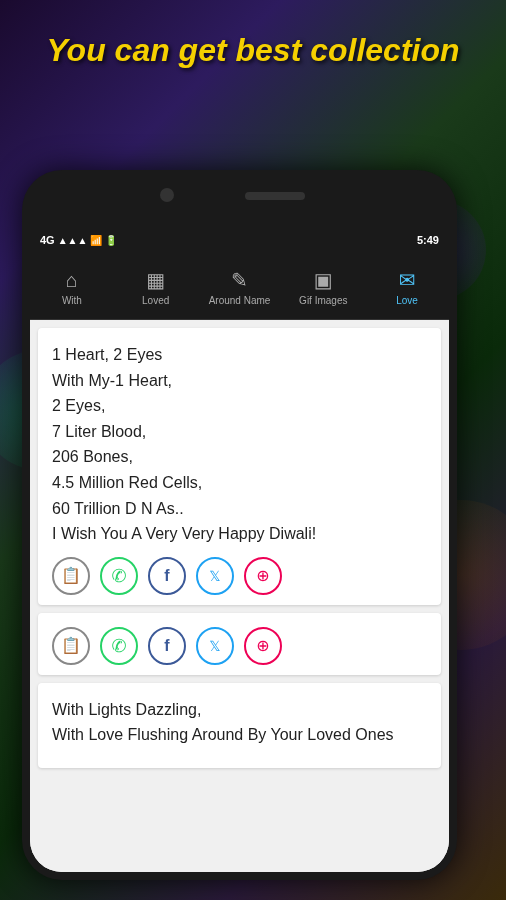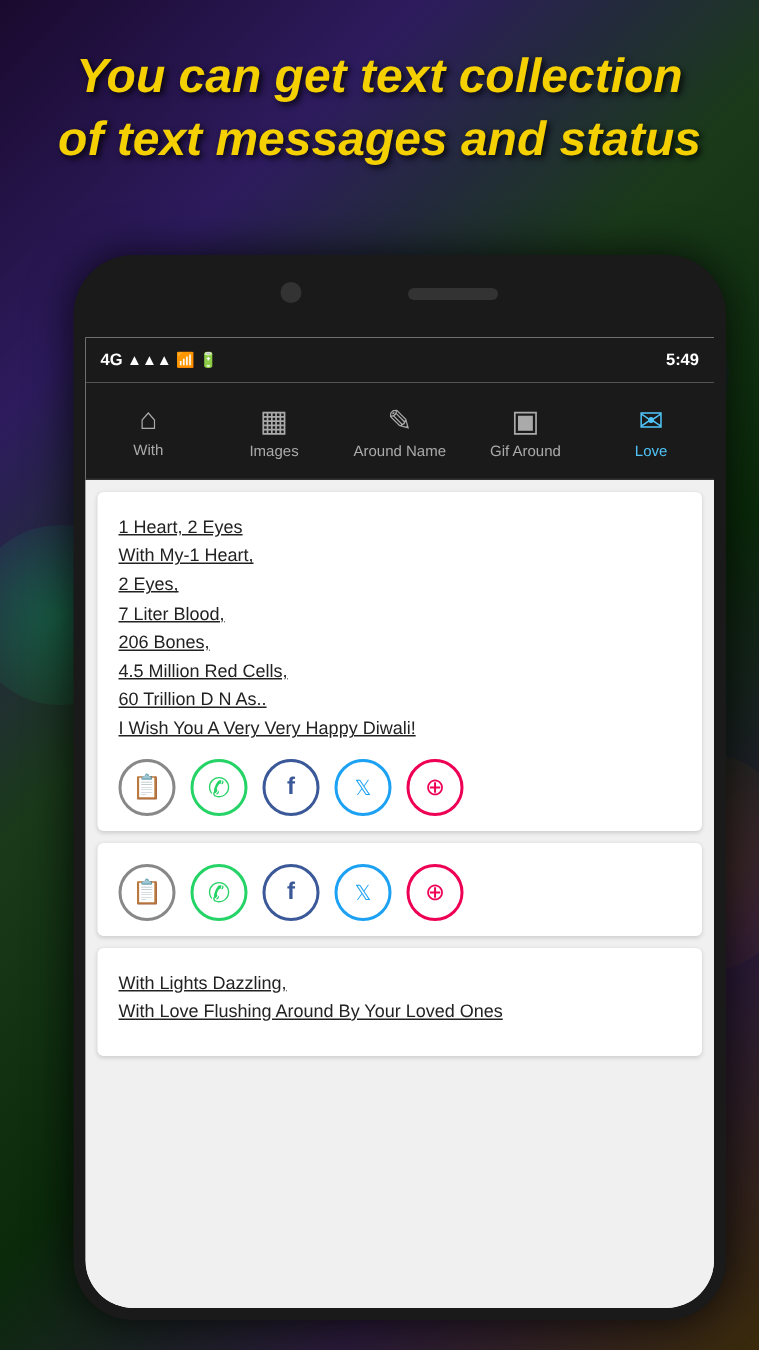--- a/index.html
+++ b/index.html
@@ -37,21 +37,21 @@
       text-shadow: 2px 2px 4px rgba(0,0,0,0.8);
       line-height: 1.3;
       font-style: italic;
       padding: 0 10px;
     }
 
     
     .phone-frame {
       position: absolute;
       top: 170px;
-      left: 49px;
+      left: 22px;
       width: 435px;
       height: 710px;
       background: #1a1a1a;
       border-radius: 40px;
       z-index: 3;
       box-shadow: 0 0 30px rgba(0,0,0,0.8);
       overflow: hidden;
     }
 
     
@@ -130,25 +130,24 @@
 
     
     .msg-card {
       background: #fff;
       border-radius: 4px;
       margin-bottom: 8px;
       padding: 14px 14px 10px 14px;
       box-shadow: 0 1px 3px rgba(0,0,0,0.15);
     }
     .msg-text {
-      font-size: 12px;
+      font-size: 16px;
       color: #222;
       line-height: 1.6;
       margin-bottom: 10px;
-      text-decoration: underline;
     }
 
     
     .share-row {
       display: flex;
       gap: 10px;
       align-items: center;
     }
     .share-btn {
       width: 38px;
@@ -223,22 +222,21 @@
 <body>
 
 <div class="bg">
   <div class="bg-circle1"></div>
   <div class="bg-circle2"></div>
   <div class="bg-circle3"></div>
 </div>
 
 <div class="top-banner">
   <div class="top-banner-text">
-    <span>You can get text collection</span><br>
-    <span>of text messages and status</span>
+    <span>You can get best collection</span><br>
   </div>
 </div>
 
 <div class="phone-frame">
   <div class="phone-camera"></div>
   <div class="phone-speaker"></div>
 
   <div class="phone-screen">
 
     <div class="status-bar">
@@ -251,29 +249,29 @@
       <span class="status-text">5:49</span>
     </div>
 
     <div class="nav-bar">
       <div class="nav-item">
         <span class="nav-icon">⌂</span>
         <span class="nav-label">With</span>
       </div>
       <div class="nav-item">
         <span class="nav-icon">▦</span>
-        <span class="nav-label">Images</span>
+        <span class="nav-label">Loved</span>
       </div>
       <div class="nav-item">
         <span class="nav-icon">✎</span>
         <span class="nav-label">Around Name</span>
       </div>
       <div class="nav-item">
         <span class="nav-icon">▣</span>
-        <span class="nav-label">Gif Around</span>
+        <span class="nav-label">Gif Images</span>
       </div>
       <div class="nav-item">
         <span class="nav-icon active">✉</span>
         <span class="nav-label active">Love</span>
       </div>
     </div>
 
     <div class="content-area">
 
       <div class="msg-card">

